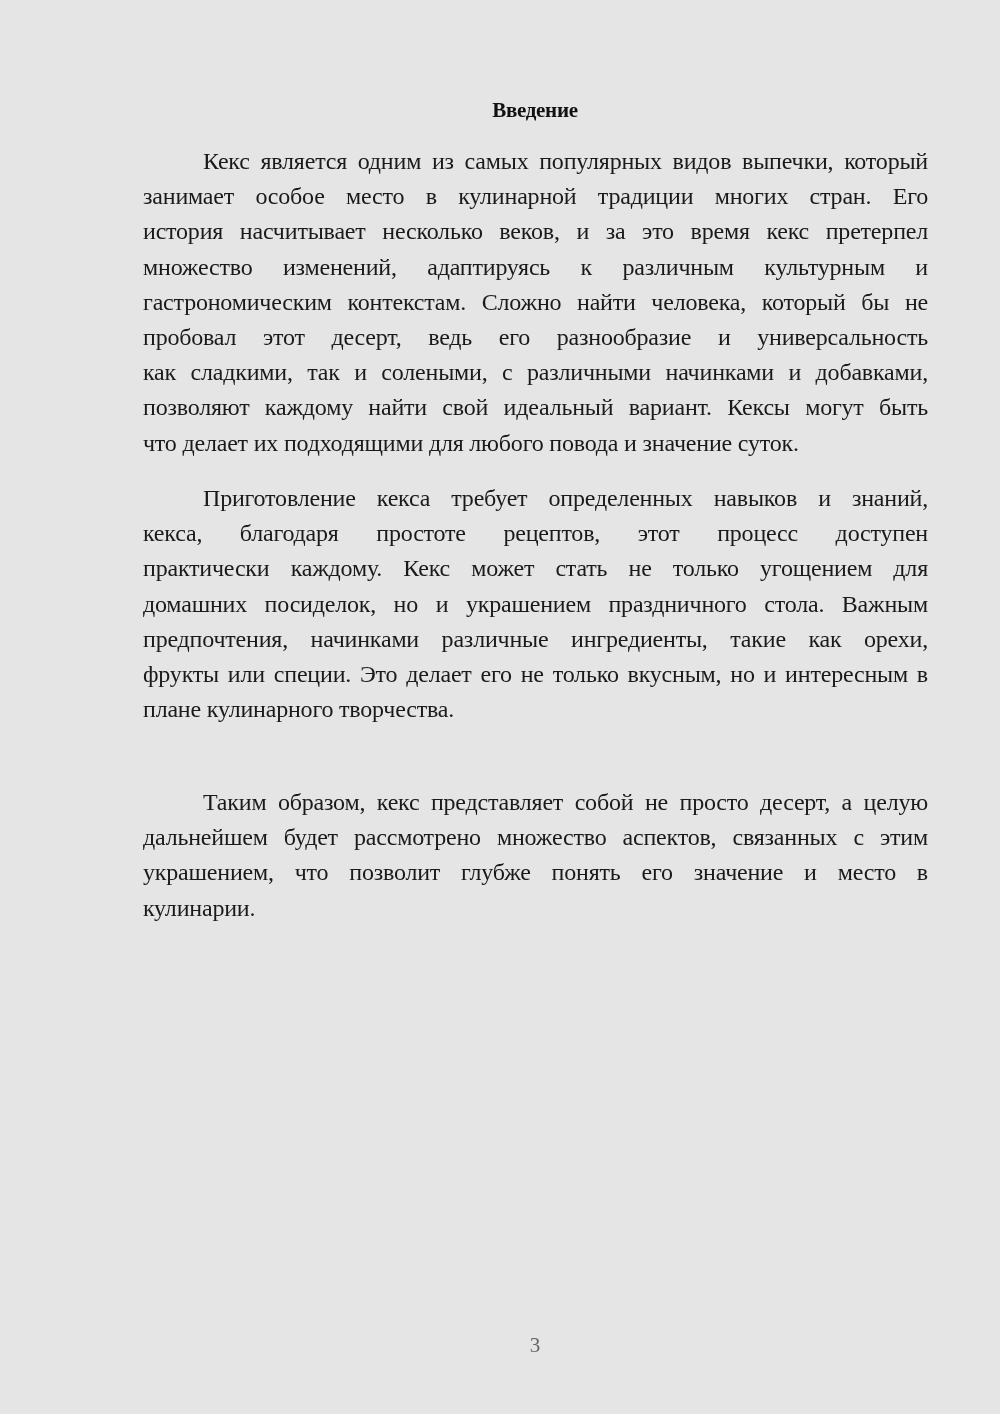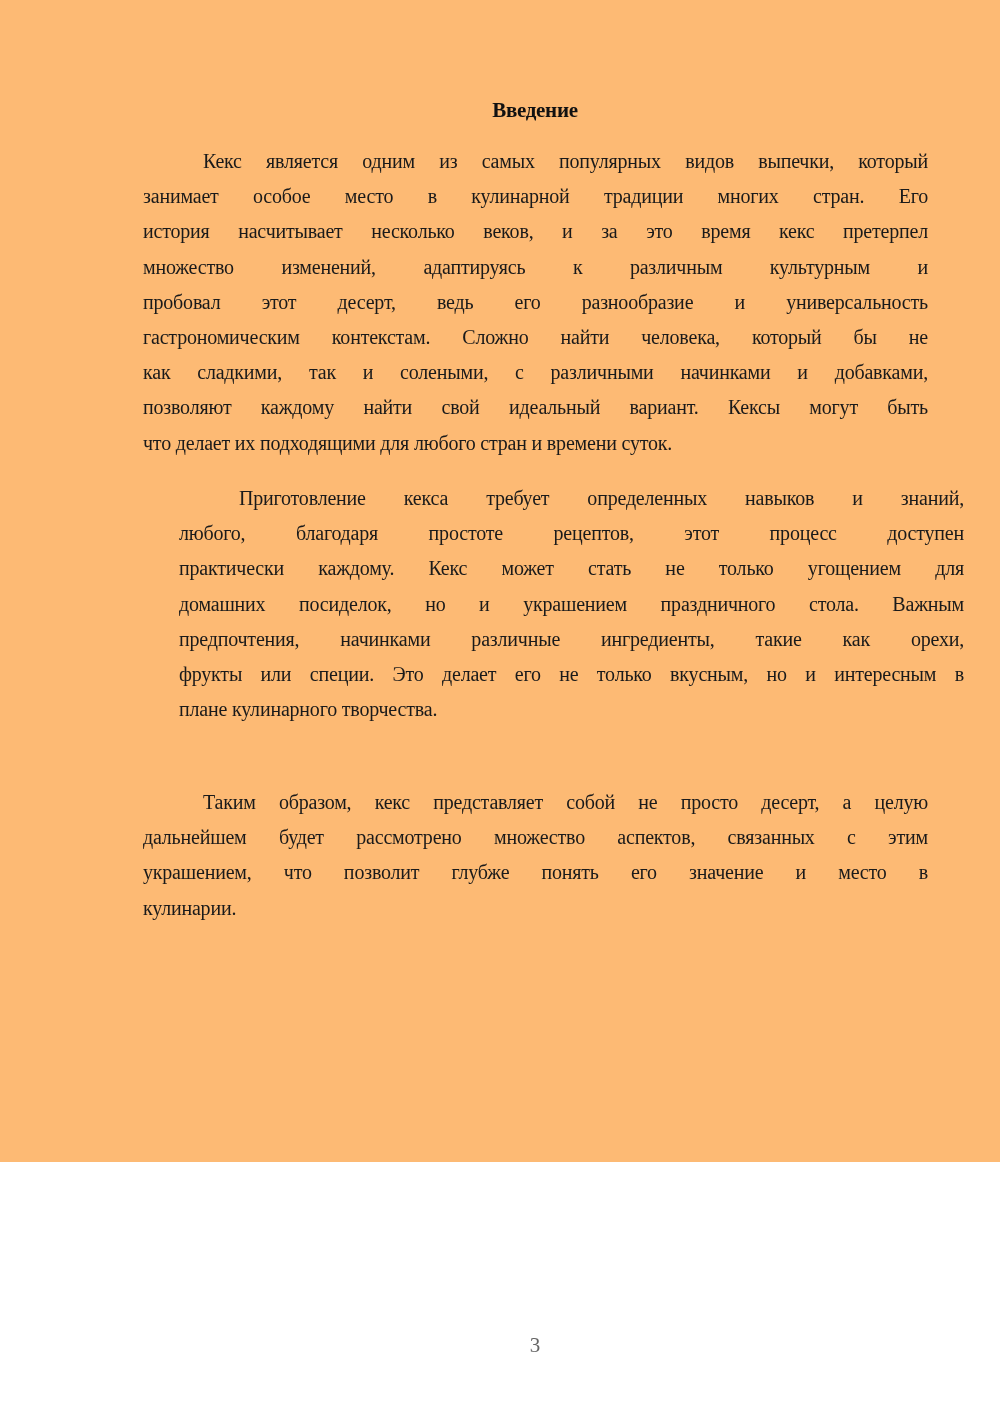--- a/index.html
+++ b/index.html
@@ -12,43 +12,43 @@
       height: 1414px;
       position: relative;
       overflow: hidden;
       font-family: "Liberation Serif", "DejaVu Serif", serif;
       color: #1a1a1a;
     }
     .page {
       position: absolute;
       left: 0; top: 0;
       width: 1000px;
-      height: 1162px;
-      background: #fdba74;
+      height: 1414px;
+      background: #e5e5e5;
     }
     .heading {
       position: absolute;
       top: 98px;
       left: 0;
       width: 1070px;
       text-align: center;
       font-weight: bold;
       font-size: 21px;
       letter-spacing: -0.3px;
       color: #111;
     }
     .body-text {
       position: absolute;
       left: 143px;
       width: 785px;
-      font-size: 20px;
+      font-size: 24px;
       letter-spacing: -0.2px;
     }
     .p1 { top: 144px; }
-    .p2 { top: 481px; margin-left: 36px; }
+    .p2 { top: 481px; }
     .p3 { top: 785px; }
     .line {
       display: block;
       height: 35.2px;
       line-height: 35.2px;
       text-align: justify;
       text-align-last: justify;
       white-space: nowrap;
       overflow: visible;
     }
@@ -68,30 +68,30 @@
 <body>
 
 <div class="page">
   <div class="heading">Введение</div>
 
   <div class="body-text p1">
     <span class="line first">Кекс является одним из самых популярных видов выпечки, который</span>
     <span class="line">занимает особое место в кулинарной традиции многих стран. Его</span>
     <span class="line">история насчитывает несколько веков, и за это время кекс претерпел</span>
     <span class="line">множество изменений, адаптируясь к различным культурным и</span>
+    <span class="line">гастрономическим контекстам. Сложно найти человека, который бы не</span>
     <span class="line">пробовал этот десерт, ведь его разнообразие и универсальность</span>
-    <span class="line">гастрономическим контекстам. Сложно найти человека, который бы не</span>
     <span class="line">как сладкими, так и солеными, с различными начинками и добавками,</span>
     <span class="line">позволяют каждому найти свой идеальный вариант. Кексы могут быть</span>
-    <span class="line last">что делает их подходящими для любого стран и времени суток.</span>
+    <span class="line last">что делает их подходящими для любого повода и значение суток.</span>
   </div>
 
   <div class="body-text p2">
     <span class="line first">Приготовление кекса требует определенных навыков и знаний,</span>
-    <span class="line">любого, благодаря простоте рецептов, этот процесс доступен</span>
+    <span class="line">кекса, благодаря простоте рецептов, этот процесс доступен</span>
     <span class="line">практически каждому. Кекс может стать не только угощением для</span>
     <span class="line">домашних посиделок, но и украшением праздничного стола. Важным</span>
     <span class="line">предпочтения, начинками различные ингредиенты, такие как орехи,</span>
     <span class="line">фрукты или специи. Это делает его не только вкусным, но и интересным в</span>
     <span class="line last">плане кулинарного творчества.</span>
   </div>
 
   <div class="body-text p3">
     <span class="line first">Таким образом, кекс представляет собой не просто десерт, а целую</span>
     <span class="line">дальнейшем будет рассмотрено множество аспектов, связанных с этим</span>

